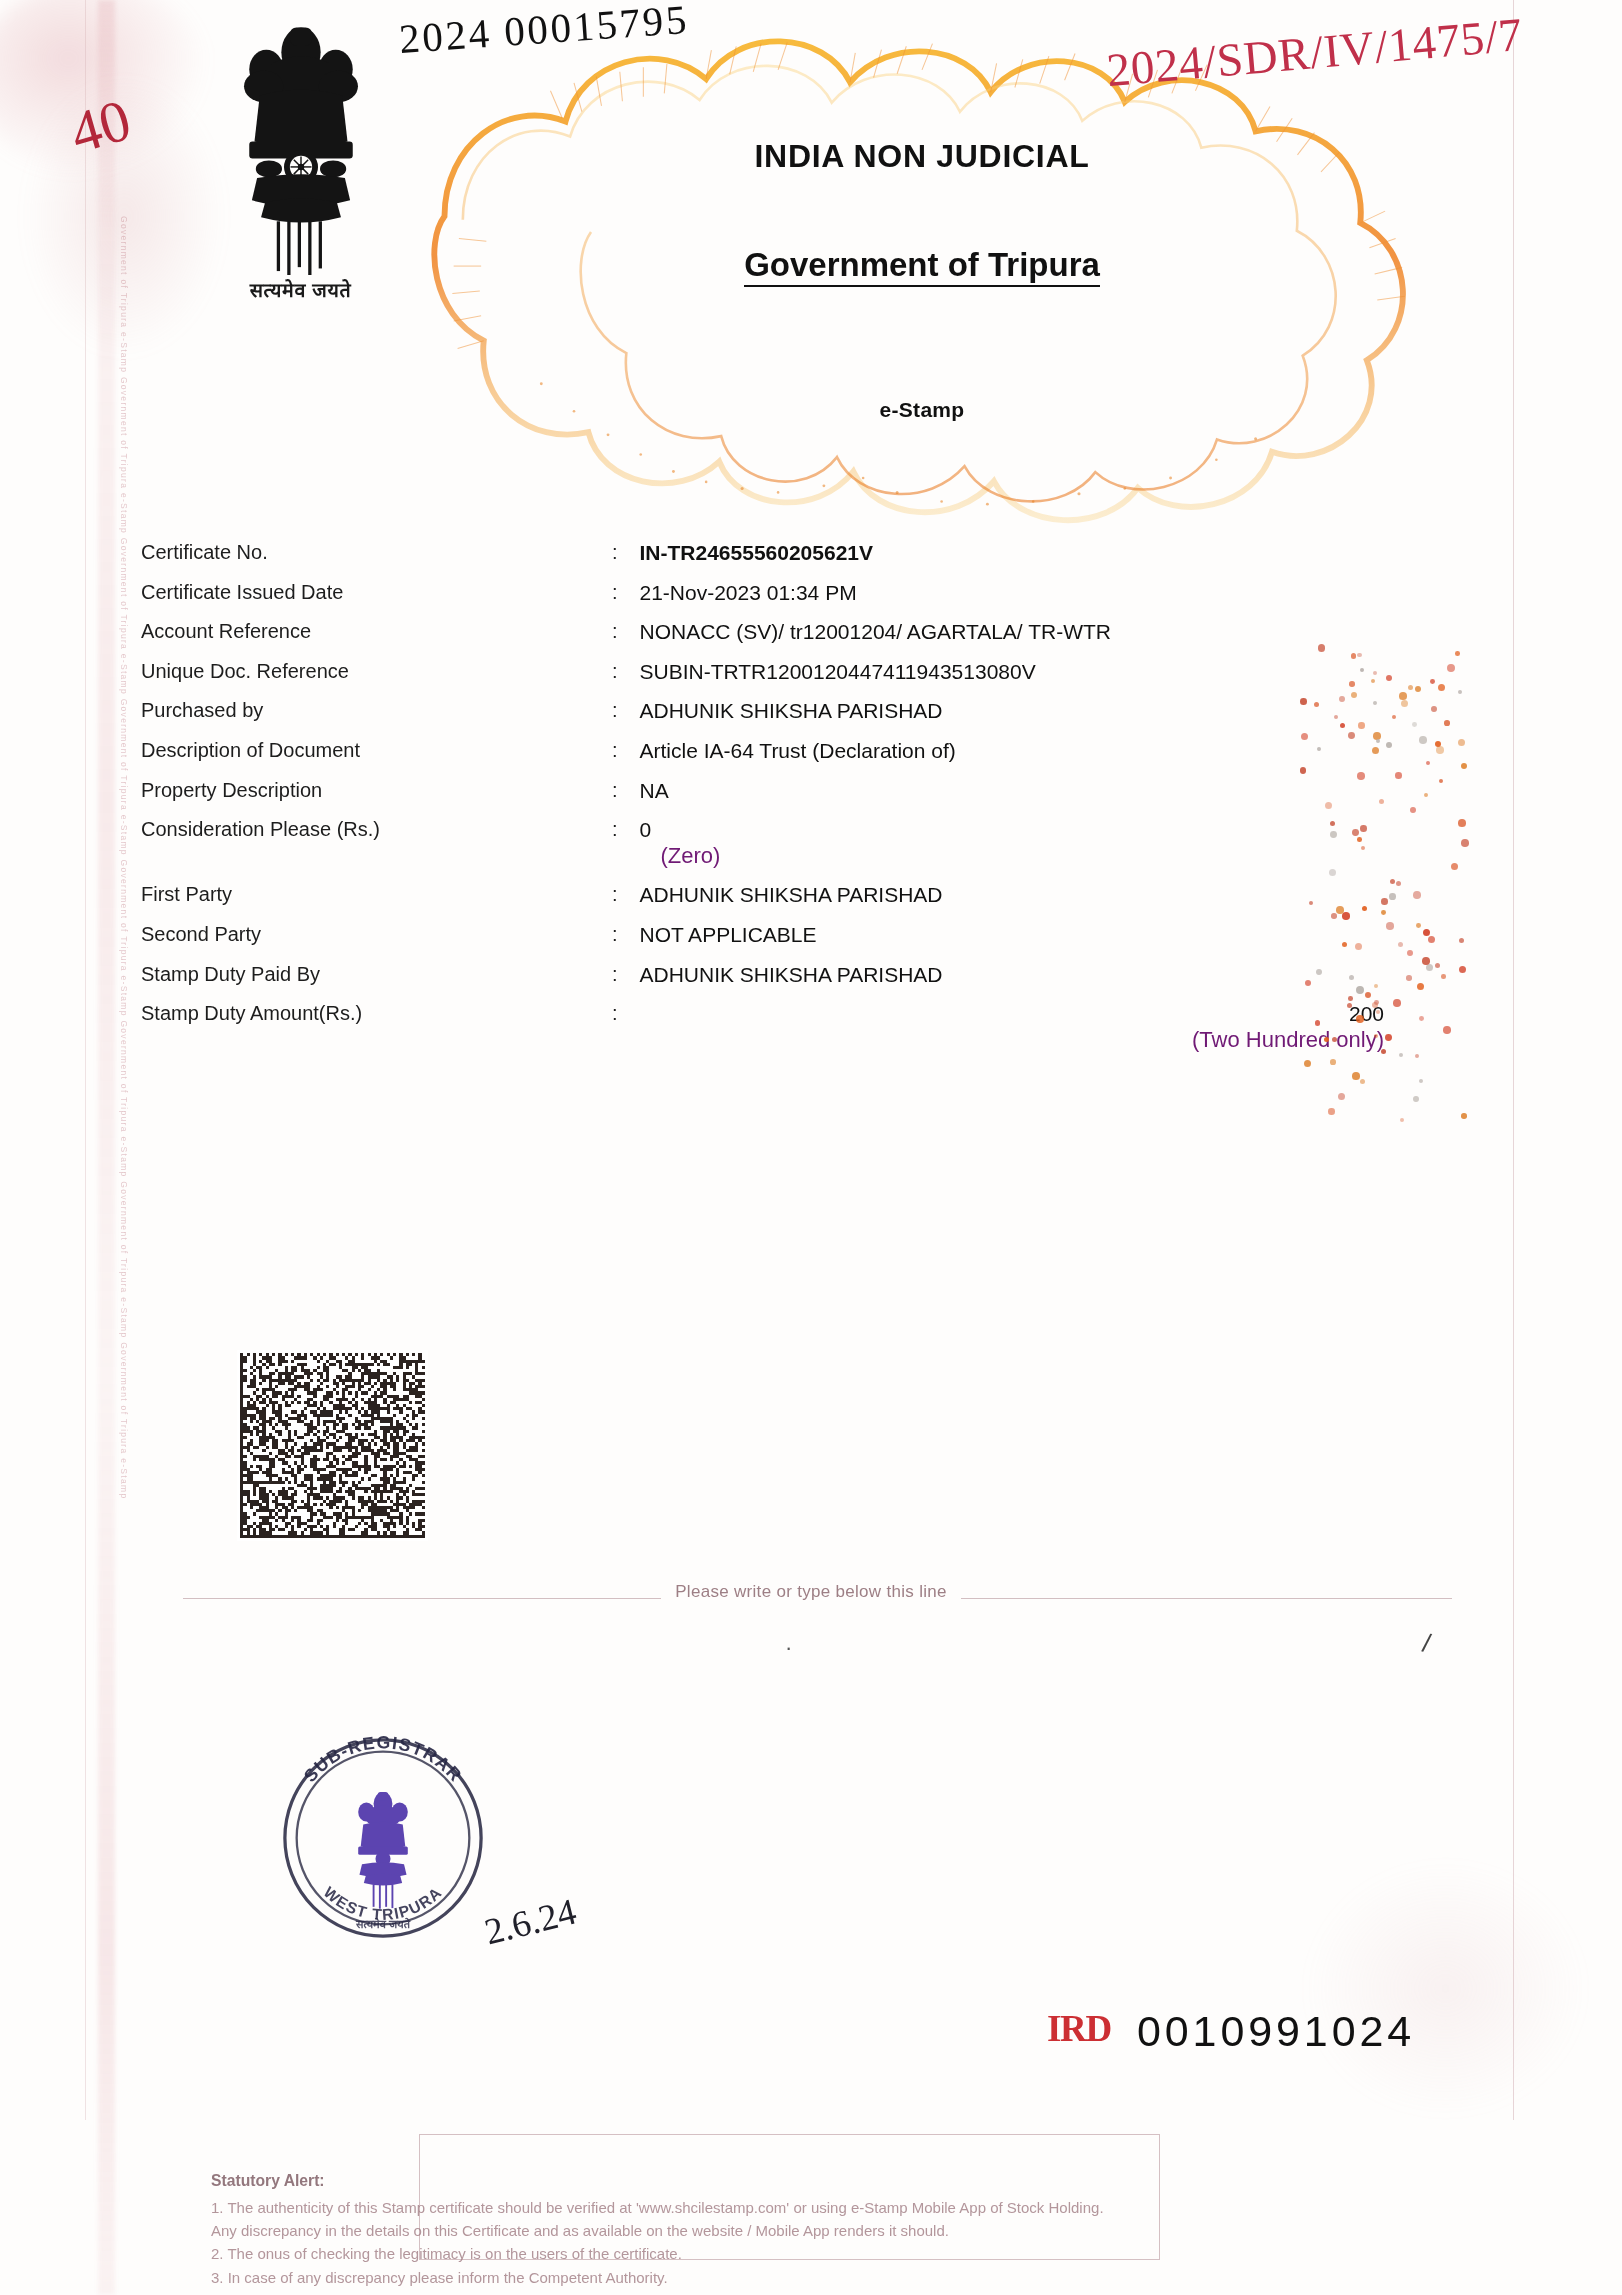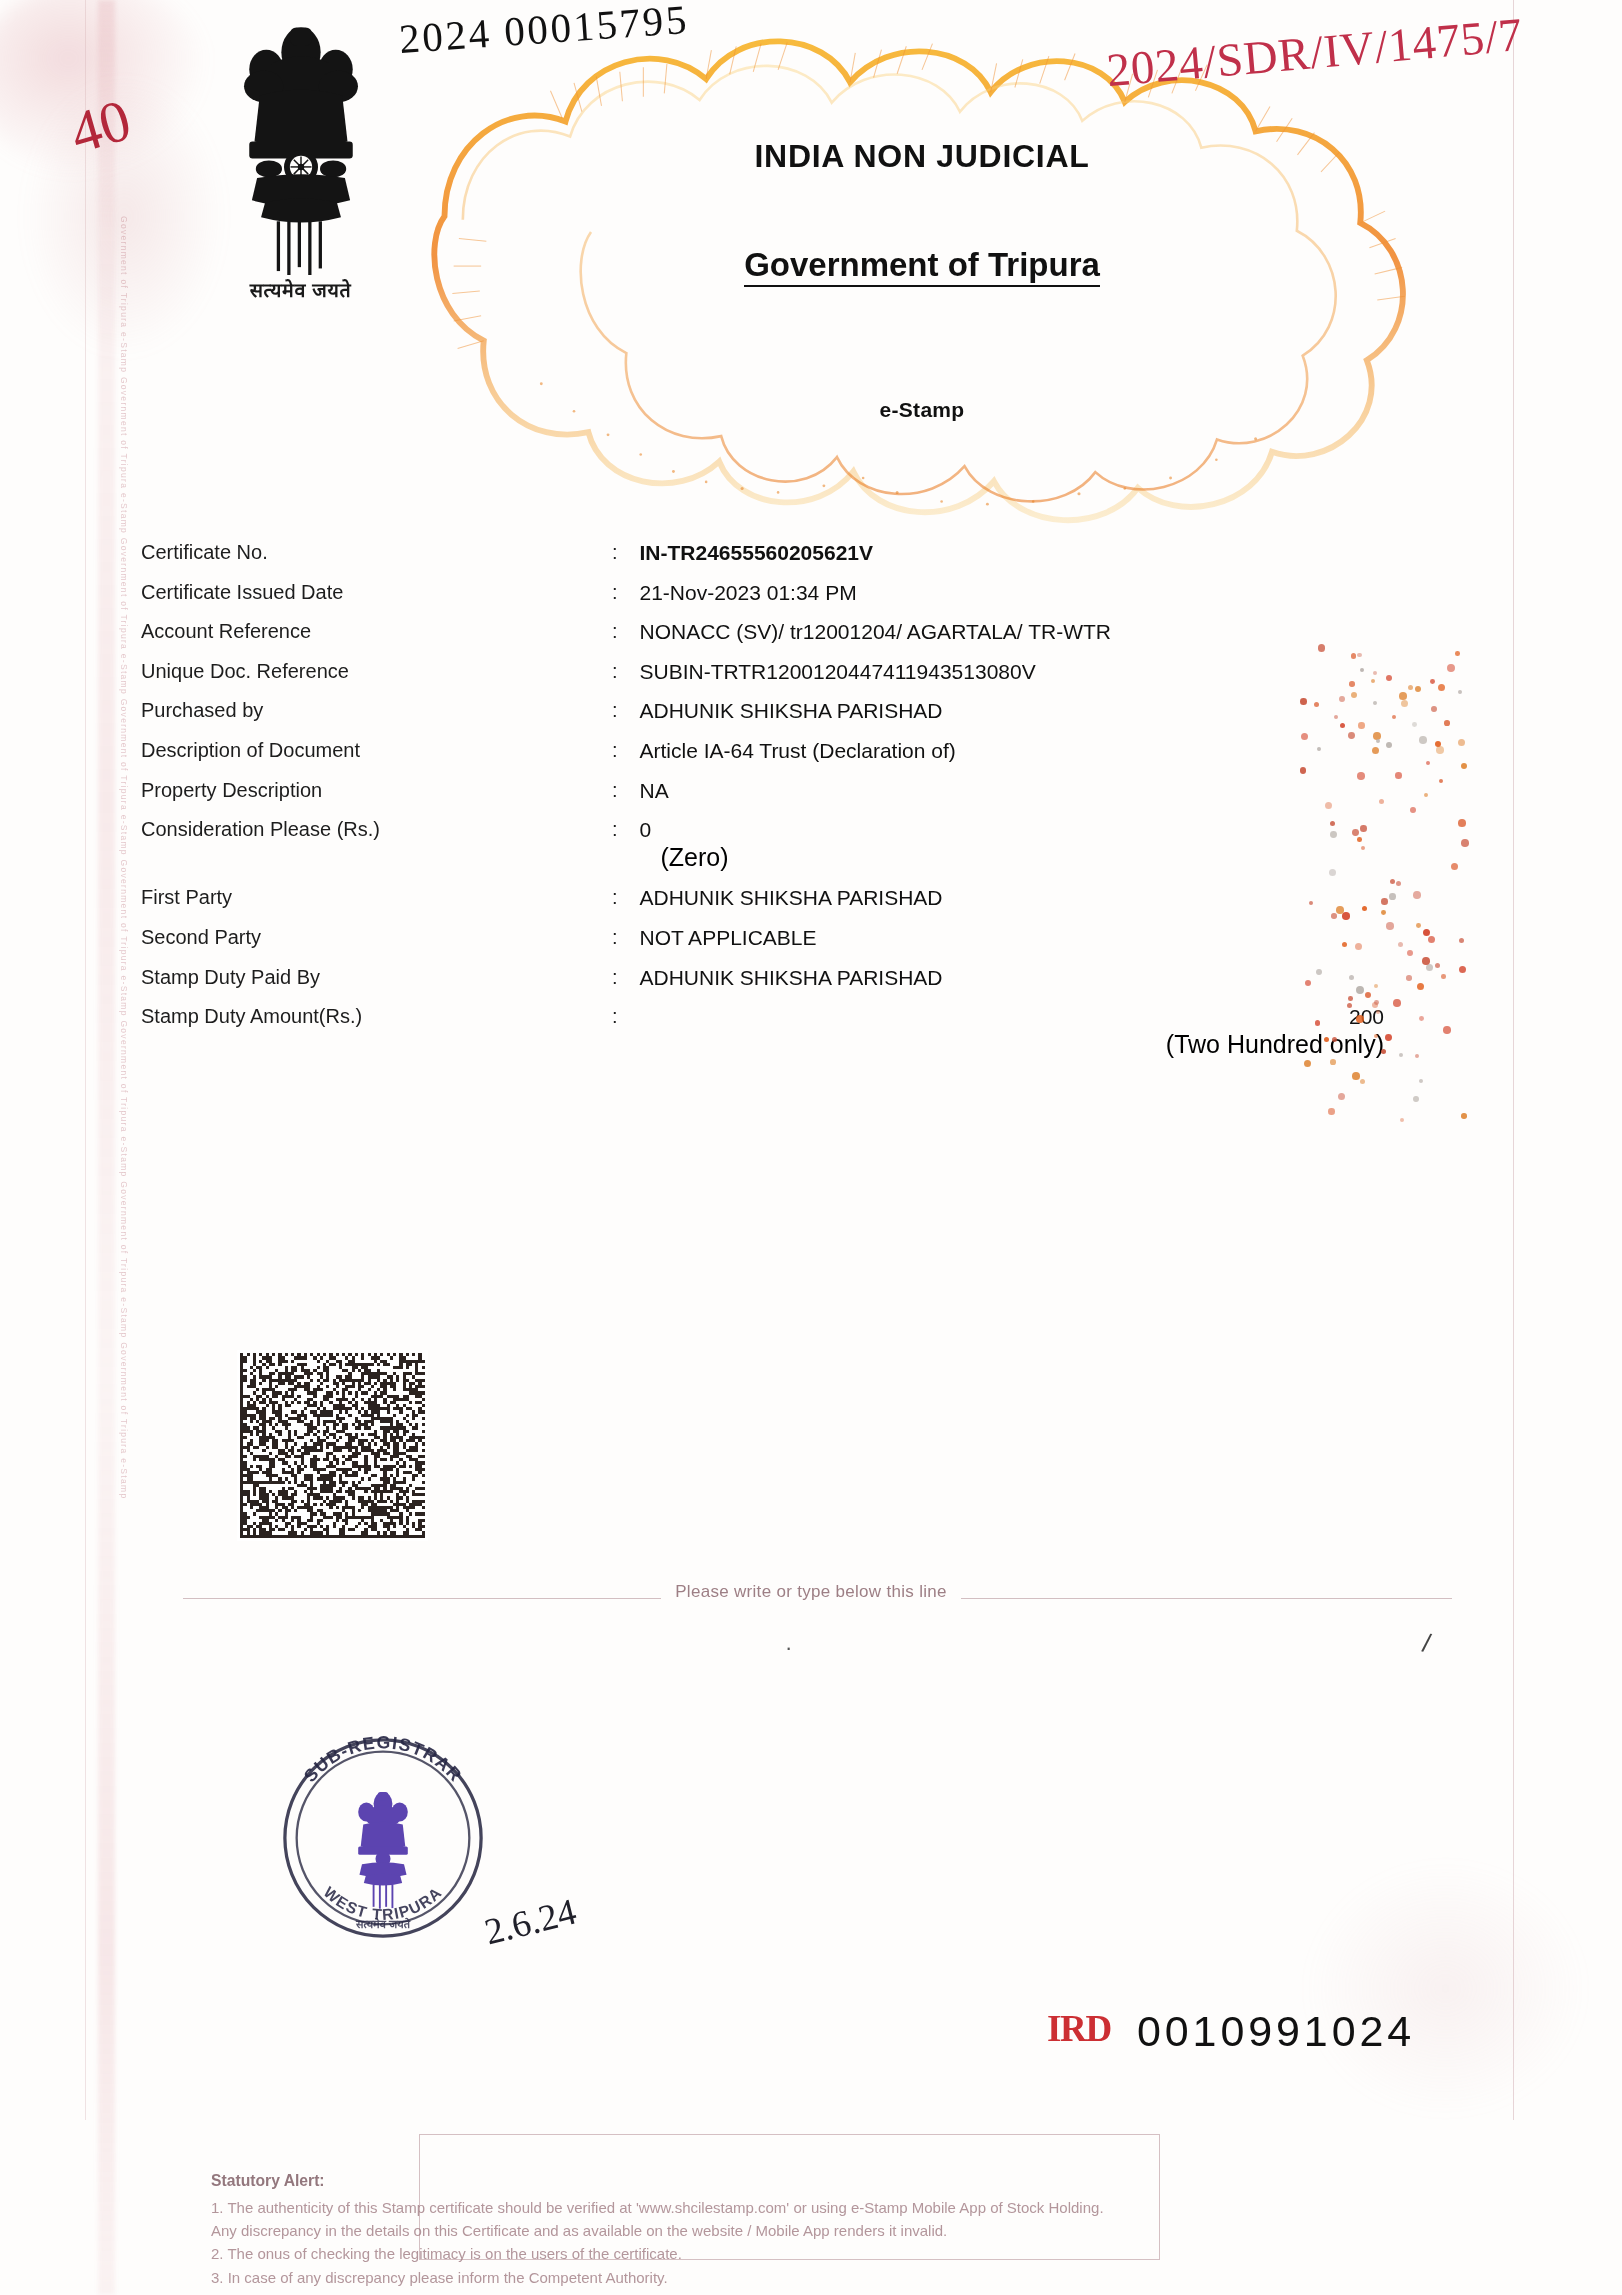--- a/index.html
+++ b/index.html
@@ -195,22 +195,22 @@
     color: #1d1d1d;
   }
   .dvalue {
     flex: 1;
     font-size: 21px;
     color: #111;
     white-space: nowrap;
   }
   .dvalue.strong { font-weight: bold; }
   .dsub {
-    font-size: 25px;
-    color: #000000;
+    font-size: 22px;
+    color: #701a75;
     padding-left: 21px;
     padding-top: 5.2px;
   }
   .gap-sm { height: 17px; }
 
   
   .dots {
     position: absolute;
     left: 1299px; top: 644px;
     width: 170px; height: 484px;
@@ -2466,19 +2466,19 @@
 
   <div class="ird-wrap">
     <span class="ird-badge">IRD</span>
     <span class="ird-number">0010991024</span>
   </div>
 
   <div class="alert-box"></div>
   <div class="alert">
     <div class="alert-title">Statutory Alert:</div>
     <div class="alert-line">1.  The authenticity of this Stamp certificate should be verified at 'www.shcilestamp.com' or using e-Stamp Mobile App of Stock Holding.</div>
-    <div class="alert-line">     Any discrepancy in the details on this Certificate and as available on the website / Mobile App renders it invalid.</div>
+    <div class="alert-line">     Any discrepancy in the details on this Certificate and as available on the website / Mobile App renders it should.</div>
     <div class="alert-line">2.  The onus of checking the legitimacy is on the users of the certificate.</div>
     <div class="alert-line">3.  In case of any discrepancy please inform the Competent Authority.</div>
   </div>
 
 </div>
 
 
 </body></html>

